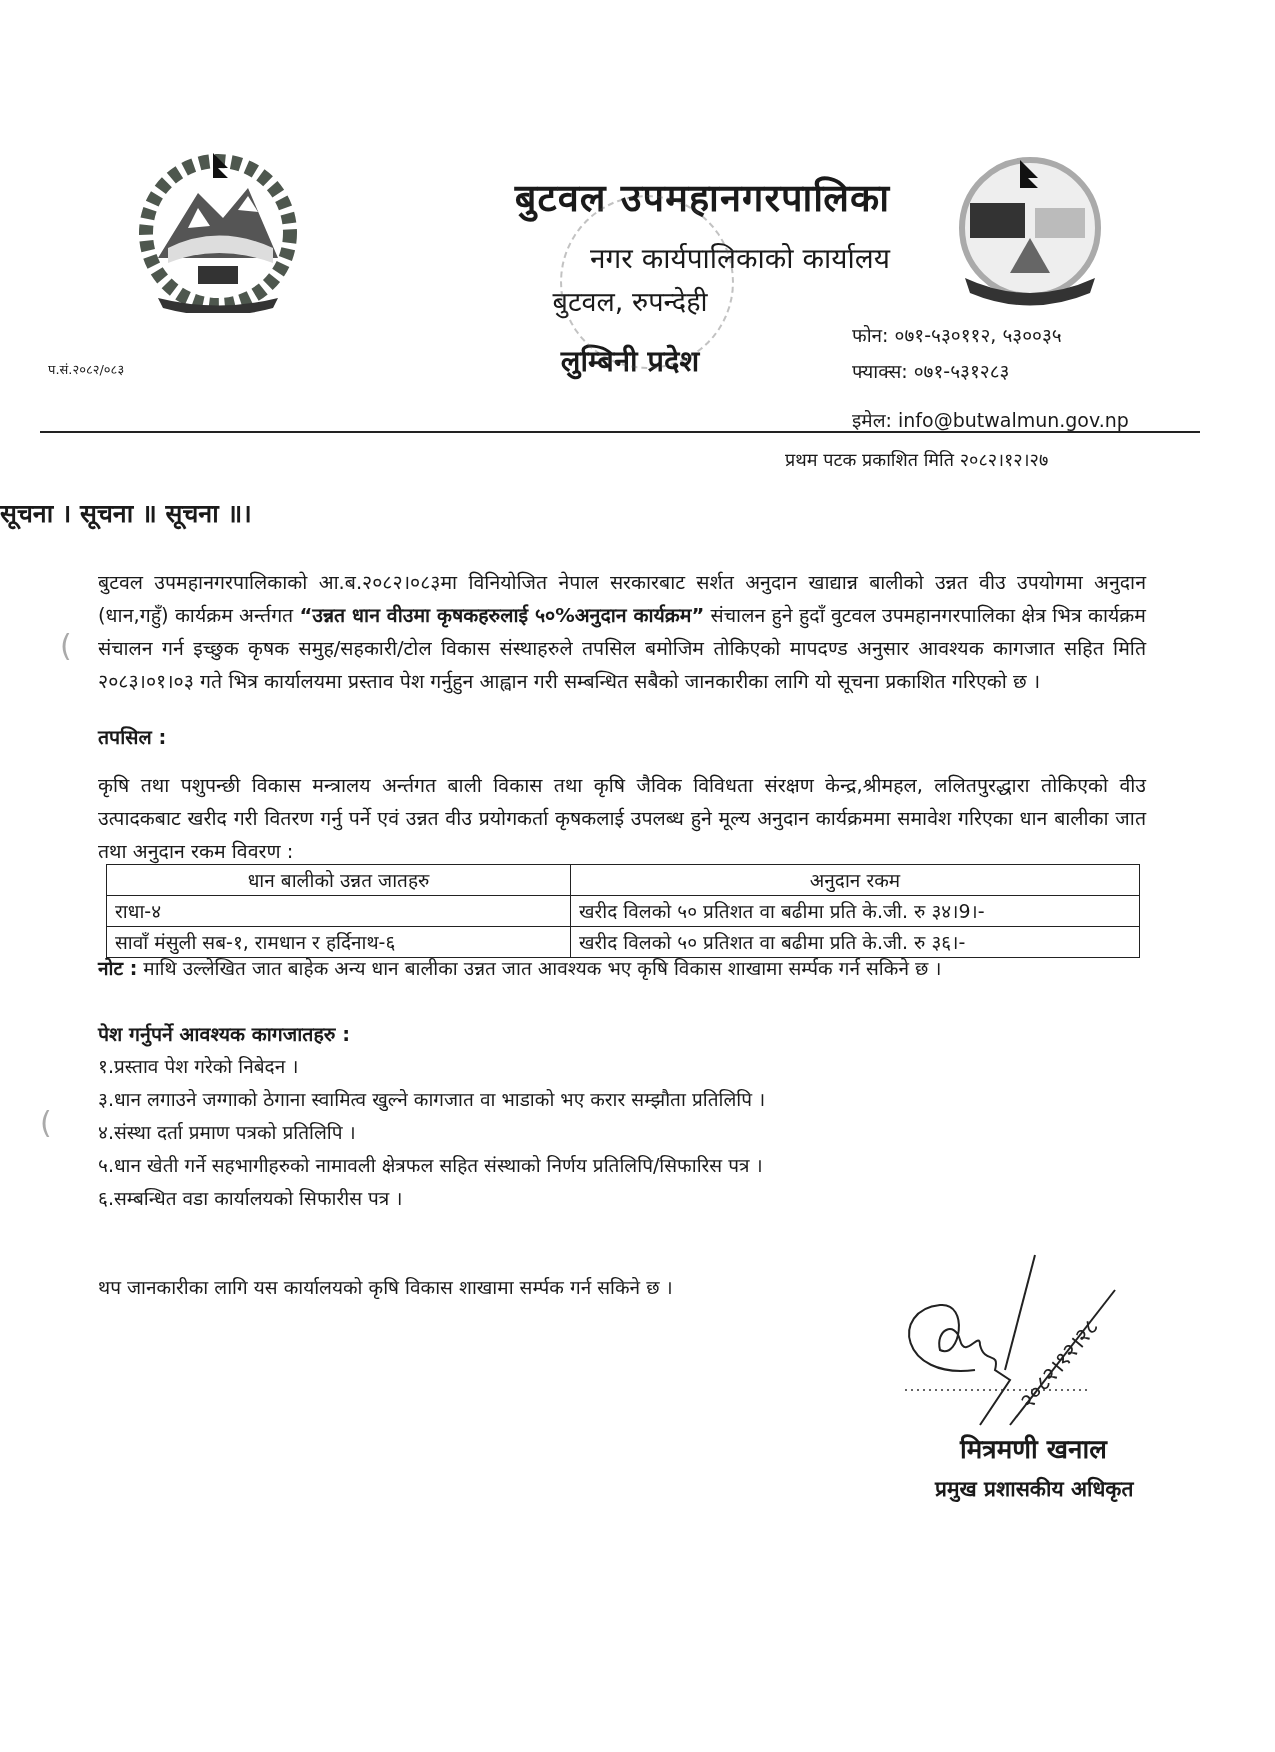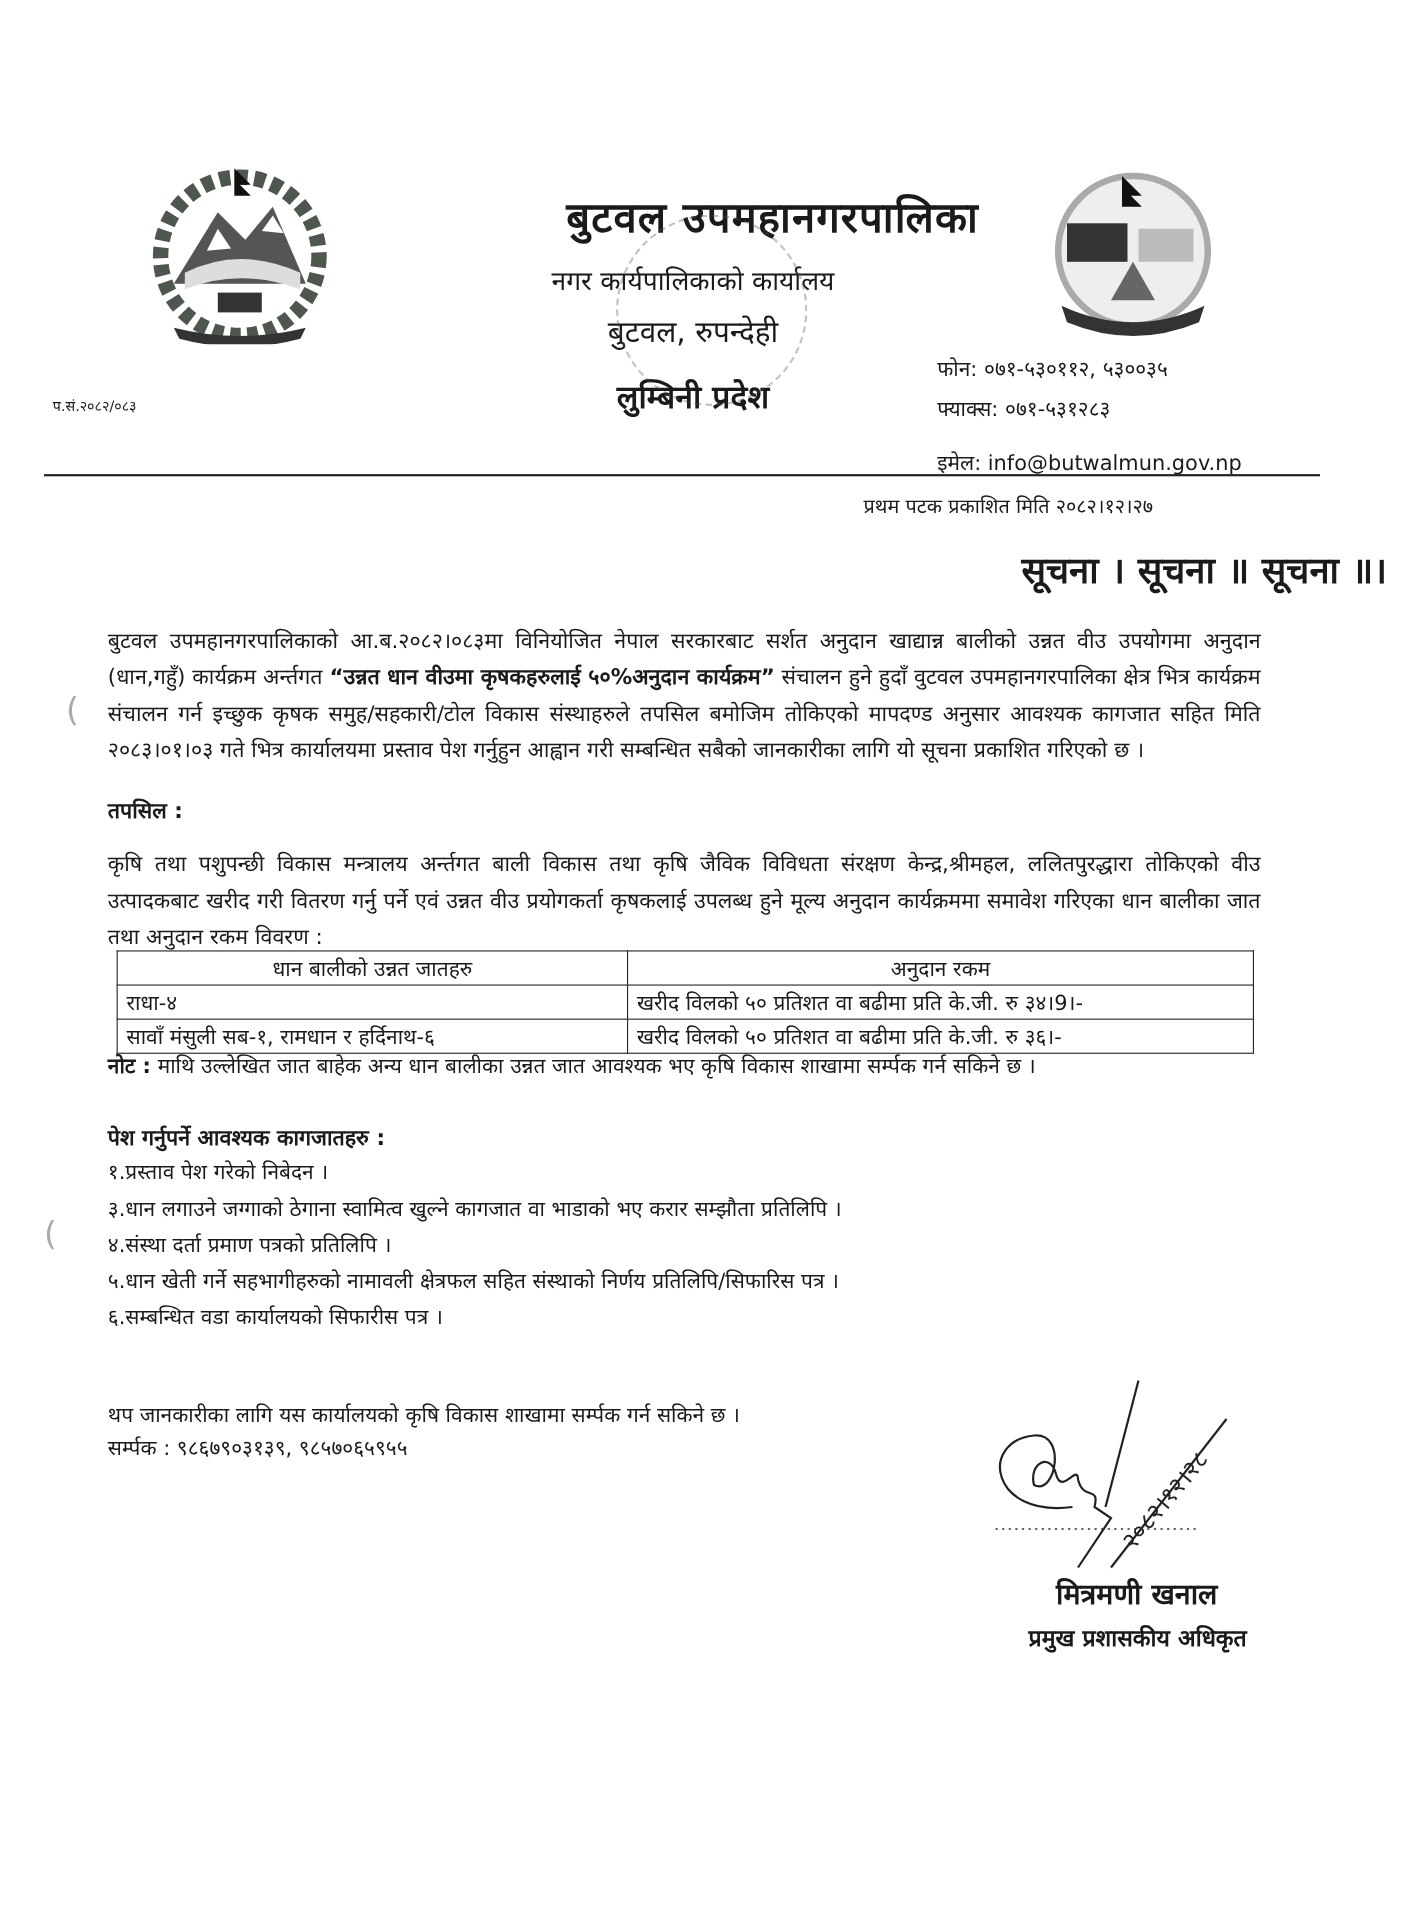--- a/index.html
+++ b/index.html
@@ -5,36 +5,36 @@
   html, body { margin: 0; padding: 0; background: #ffffff; }
   body {
     width: 1275px; height: 1752px; position: relative; overflow: hidden;
     font-family: "DejaVu Sans", "Liberation Sans", sans-serif; color: #1a1a1a;
   }
   .abs { position: absolute; }
   .emblem { position: absolute; }
   .emblem svg { display: block; }
 
   .org-title { left: 370px; top: 170px; width: 520px; text-align: right; font-size: 38px; font-weight: bold; letter-spacing: 1px; }
-  .org-sub { left: 370px; top: 238px; width: 520px; text-align: center; font-size: 24px; }
+  .org-sub { left: 370px; top: 238px; width: 520px; text-align: right; font-size: 28px; }
   .org-city { left: 370px; top: 282px; width: 520px; text-align: center; font-size: 27px; }
   .org-province { left: 370px; top: 340px; width: 520px; text-align: center; font-size: 29px; font-weight: bold; }
 
   .stamp { left: 560px; top: 195px; width: 170px; height: 170px; border-radius: 50%; border: 2px dashed rgba(80,80,80,0.35); }
 
   .ref-no { left: 48px; top: 360px; font-size: 13px; }
   .contact { left: 852px; font-size: 19px; }
   .contact.phone { top: 322px; }
   .contact.fax { top: 358px; }
   .contact.email { top: 407px; }
 
   .rule { left: 40px; top: 431px; width: 1160px; height: 0; border-top: 2px solid #222; }
 
   .pub-date { left: 785px; top: 447px; font-size: 18px; }
-  .heading { left: 0; top: 495px; width: 1261px; text-align: right; font-size: 33px; font-weight: bold; }
+  .heading { left: 0; top: 495px; width: 1261px; text-align: left; font-size: 25px; font-weight: bold; }
 
   .para { left: 98px; width: 1048px; font-size: 19.5px; line-height: 33px; text-align: justify; text-align-last: left; margin-top: 21px; }
   .para b { font-weight: bold; }
   .intro { top: 545px; }
   .sec-label { left: 98px; font-size: 19.5px; font-weight: bold; }
   .tapasil-label { top: 723px; }
   .tapasil { top: 748px; }
 
   table.rates { position: absolute; left: 106px; top: 864px; width: 1034px; border-collapse: collapse; font-size: 19px; }
   table.rates th, table.rates td { border: 1.5px solid #222; padding: 2px 8px; height: 25px; }
@@ -137,21 +137,20 @@
 <div class="abs docs">
   <div>१.प्रस्ताव पेश गरेको निबेदन ।</div>
   <div>३.धान लगाउने जग्गाको ठेगाना स्वामित्व खुल्ने कागजात वा भाडाको भए करार सम्झौता प्रतिलिपि ।</div>
   <div>४.संस्था दर्ता प्रमाण पत्रको प्रतिलिपि ।</div>
   <div>५.धान खेती गर्ने सहभागीहरुको नामावली क्षेत्रफल सहित संस्थाको निर्णय प्रतिलिपि/सिफारिस पत्र ।</div>
   <div>६.सम्बन्धित वडा कार्यालयको सिफारीस पत्र ।</div>
 </div>
 
 <div class="abs footer">
   <div>थप जानकारीका लागि यस कार्यालयको कृषि विकास शाखामा सर्म्पक गर्न सकिने छ ।</div>
-  <div>सर्म्पक : ९८६७९०३१३९, ९८५७०६५९५५</div>
 </div>
 
 <div class="abs sig">
   <svg width="280" height="180" viewBox="0 0 280 180">
     <path d="M95 120 C20 130 10 60 60 55 C90 52 80 110 60 100 C55 80 75 70 80 90 C85 110 100 80 100 95 C105 115 120 100 115 120 L130 130 L100 175" fill="none" stroke="#222" stroke-width="2"></path>
     <path d="M155 5 L125 120" fill="none" stroke="#222" stroke-width="2"></path>
     <path d="M235 40 L130 175" fill="none" stroke="#222" stroke-width="2"></path>
     <text x="150" y="160" font-size="22" fill="#222" transform="rotate(-50 150 160)" font-family="DejaVu Sans, sans-serif">२०८२।१२।२८</text>
     <line x1="25" y1="140" x2="210" y2="140" stroke="#333" stroke-width="1.5" stroke-dasharray="2 4"></line>
   </svg>

